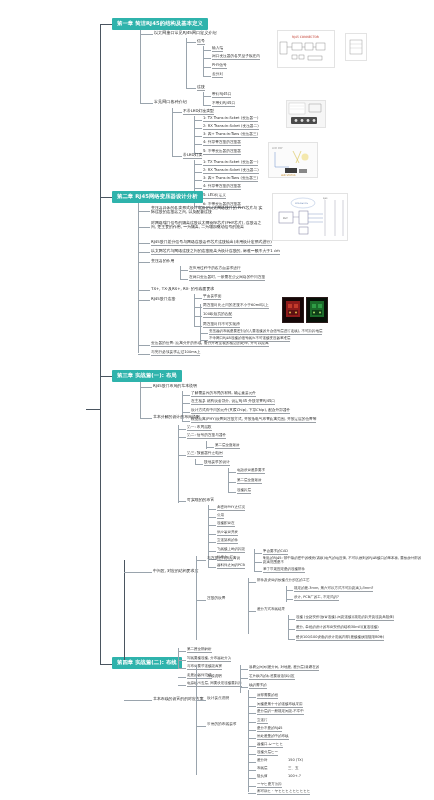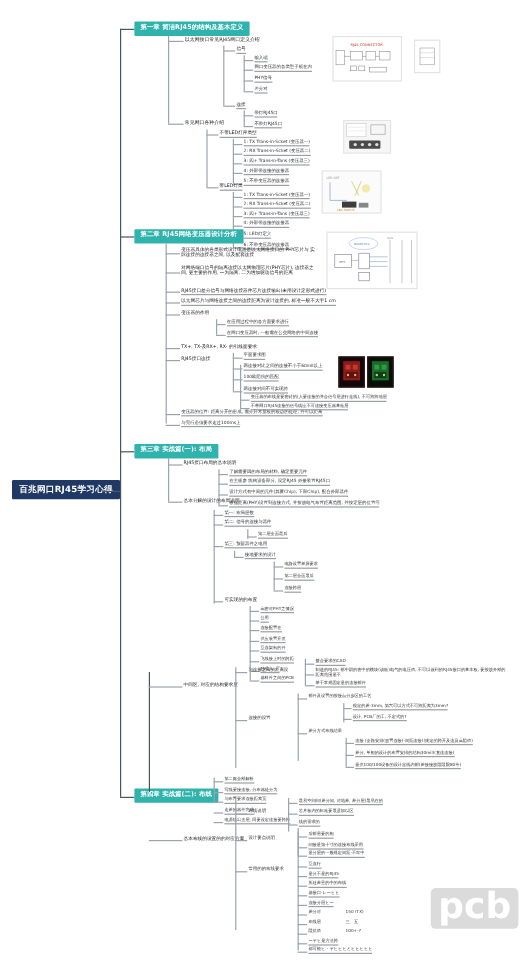--- a/index.html
+++ b/index.html
@@ -53,25 +53,23 @@
   #wm .lm{color:#9a9a9a;font-size:27px;font-weight:bold;letter-spacing:2px;}
   #wm .wm-row2{color:#b0b0b0;font-size:19px;font-weight:bold;letter-spacing:.5px;margin-top:1px;text-align:right;}
 </style>
 </head>
 <body>
 
 <div id="canvas">
 
   <div id="wm">
     <div class="wm-row1">
-      <span class="pcbbox">pcb</span>
     </div>
   </div>
 
-  <div class="node root" style="left:10px;top:400px;">百兆网口RJ45学习心得</div>
 
   <div class="h-dk" style="left:86px;top:409px;width:14px;"></div>
 
   <div class="v-dk" style="left:100px;top:24px;height:640px;"></div>
 
   <div class="h-dk" style="left:100px;top:24px;width:12px;"></div>
   <div class="h-dk" style="left:100px;top:197px;width:12px;"></div>
   <div class="h-dk" style="left:100px;top:376px;width:12px;"></div>
   <div class="h-dk" style="left:100px;top:664px;width:12px;"></div>
 

